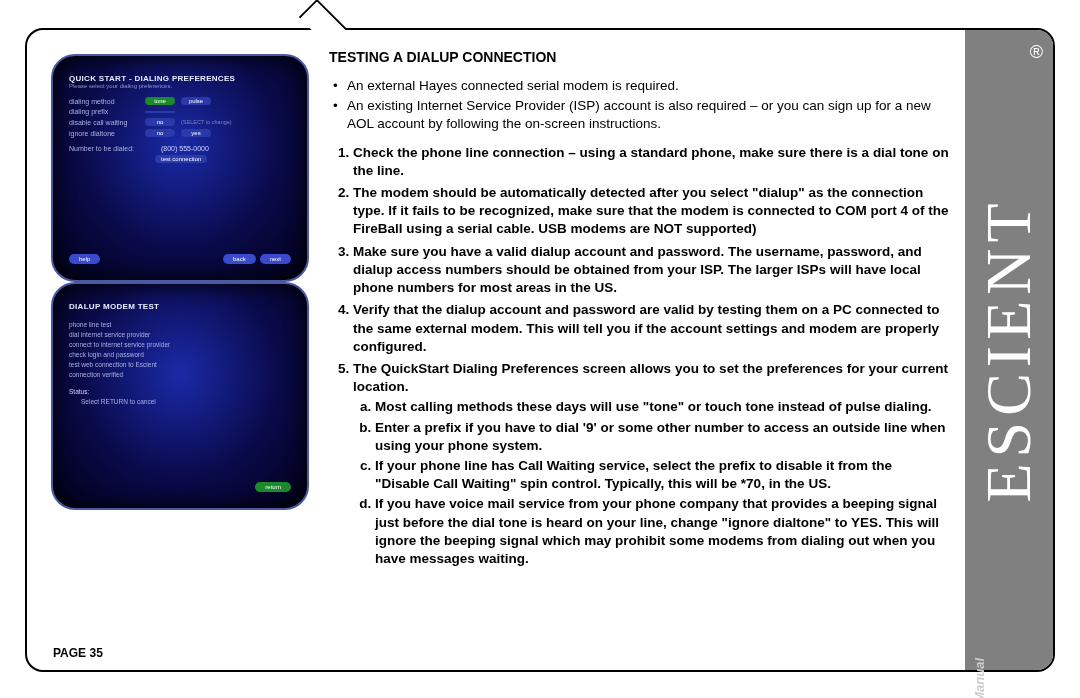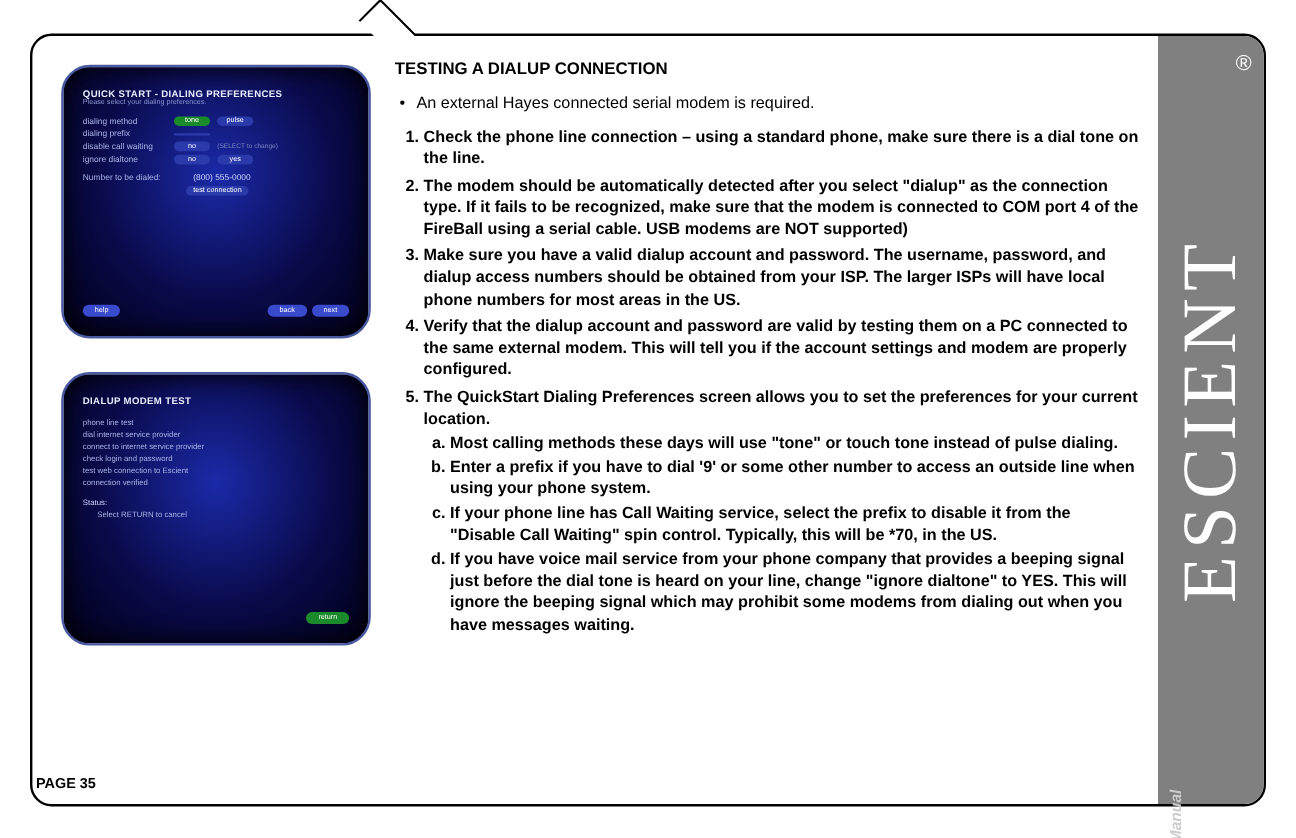--- a/index.html
+++ b/index.html
@@ -33,21 +33,21 @@
     color: #ccc; font-size: 13px; font-style: italic; font-weight: bold; white-space: nowrap;
   }
   .content {
     position: absolute; left: 0; top: 0; right: 88px; bottom: 0; padding: 18px 20px 12px 24px;
   }
   .screens-col {
     position: absolute; left: 24px; top: 24px; width: 258px;
   }
   .screen {
     width: 258px; height: 228px; background: radial-gradient(ellipse at 50% 40%, #1a2aa8 0%, #0a0a4a 55%, #000018 100%);
-    border-radius: 24px; border: 2px solid #4a5aa0; box-shadow: inset 0 0 20px #000; margin-bottom: 28px;
+    border-radius: 24px; border: 2px solid #4a5aa0; box-shadow: inset 0 0 20px #000; 
     position: relative; color: #cfd6ff; font-size: 7px; padding: 18px 16px;
   }
   .screen .hdr { color: #e8ecff; font-size: 8px; font-weight: bold; letter-spacing: 0.3px; }
   .screen .sub { color: #8a94d0; font-size: 6px; margin-bottom: 8px; }
   .row { display:flex; align-items:center; gap:6px; margin: 3px 0; }
   .lbl { width: 70px; color:#aab3e6; }
   .pill { background:#2a3aaa; border-radius:6px; padding:1px 6px; color:#fff; font-size:6px; min-width:30px; text-align:center;}
   .pill.green { background:#1a8a2a; }
   .hint { color:#7a84c0; font-size:5.5px; }
   .btn-row { position:absolute; bottom:16px; left:16px; right:16px; display:flex; justify-content:space-between; }
@@ -60,21 +60,21 @@
   }
   .title { font-weight: bold; font-size: 14px; margin-bottom: 10px; }
   .bullets { list-style: none; margin: 0 0 10px 0; }
   .bullets li { padding-left: 18px; position: relative; margin-bottom: 2px; }
   .bullets li::before { content: "•"; position: absolute; left: 4px; }
   .numlist { list-style: decimal; padding-left: 24px; font-weight: bold; }
   .numlist > li { margin-bottom: 4px; }
   .sublist { list-style: lower-alpha; padding-left: 22px; margin-top: 2px; }
   .sublist > li { margin-bottom: 2px; }
   .page-ftr {
-    position: absolute; left: 3px; bottom: 10px; font-weight: bold; font-size: 12px;
+    position: absolute; left: 26px; bottom: 10px; font-weight: bold; font-size: 12px;
   }
 </style>
 </head>
 <body>
 
 <div class="page-frame">
   <div class="tab-notch"></div>
   <div class="tab-mask"></div>
 
   <div class="sidebar">
@@ -140,20 +140,21 @@
           <span class="sbtn grn">return</span>
         </div>
       </div>
 
     </div>
 
     <div class="text-col">
       <div class="title">TESTING A DIALUP CONNECTION</div>
       <ul class="bullets">
         <li>An external Hayes connected serial modem is required.</li>
+        <li>An existing Internet Service Provider (ISP) account is also required – or you can sign up for a new AOL account by following the on-screen instructions.</li>
       </ul>
       <ol class="numlist">
         <li>Check the phone line connection – using a standard phone, make sure there is a dial tone on the line.</li>
         <li>The modem should be automatically detected after you select "dialup" as the connection type. If it fails to be recognized, make sure that the modem is connected to COM port 4 of the FireBall using a serial cable. USB modems are NOT supported)</li>
         <li>Make sure you have a valid dialup account and password. The username, password, and dialup access numbers should be obtained from your ISP. The larger ISPs will have local phone numbers for most areas in the US.</li>
         <li>Verify that the dialup account and password are valid by testing them on a PC connected to the same external modem. This will tell you if the account settings and modem are properly configured.</li>
         <li>
           <span>The QuickStart Dialing Preferences screen allows you to set the preferences for your current location.</span>
           <ol class="sublist">
             <li>Most calling methods these days will use "tone" or touch tone instead of pulse dialing.</li>

